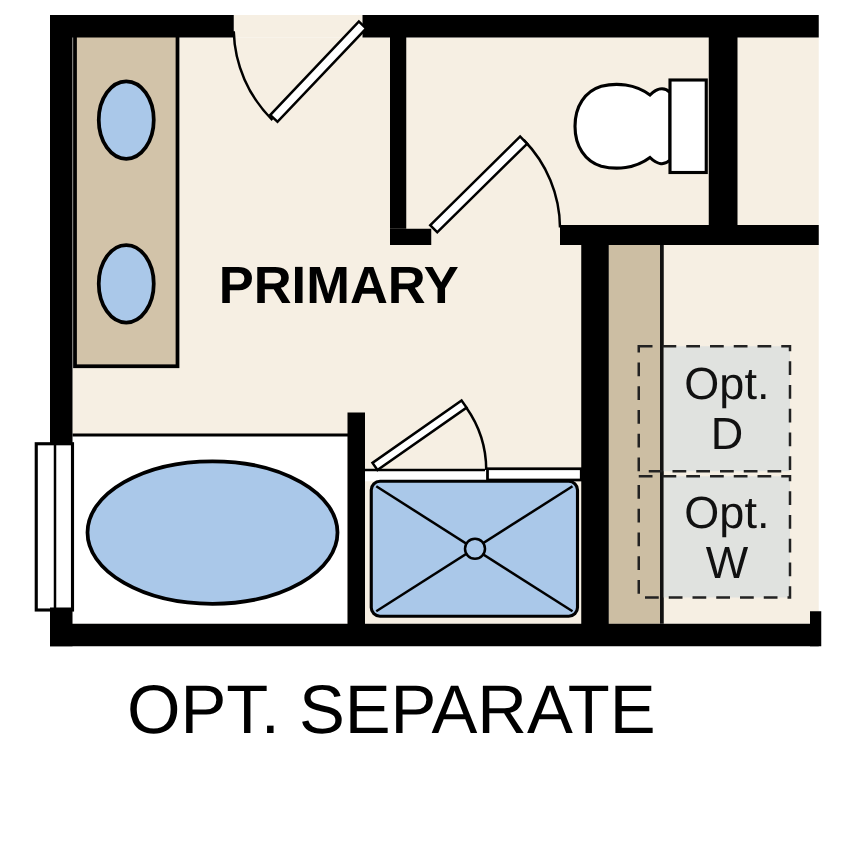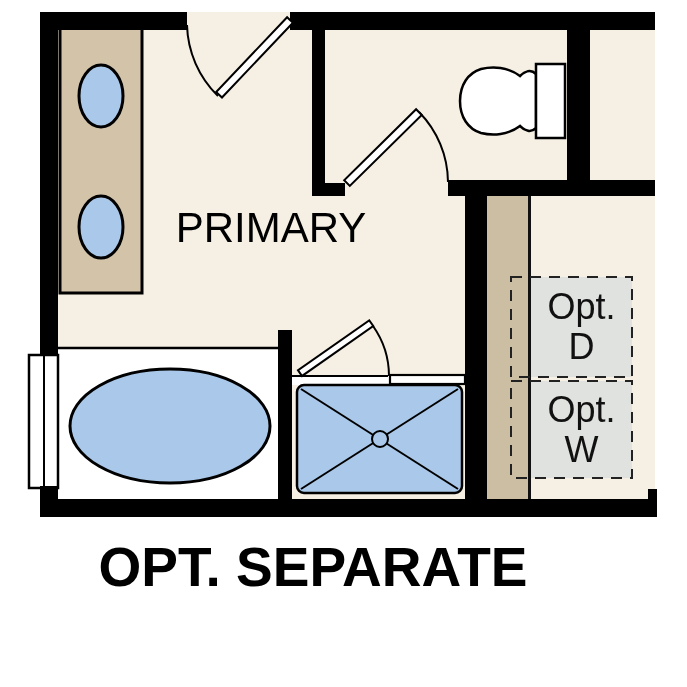--- a/index.html
+++ b/index.html
@@ -25,26 +25,26 @@
   svg .blue{fill:var(--fixture-blue);stroke:#000;}
   svg .tan{fill:var(--cabinet-tan);stroke:#000;stroke-width:3;}
   svg .tan2{fill:var(--closet-tan);}
   svg .gray{fill:var(--optional-gray);}
   svg .white{fill:#ffffff;}
   svg .ln{stroke:#000;fill:none;}
   svg .dash{fill:none;stroke:#222;stroke-width:2;stroke-dasharray:11 8;}
 
   .room-label{
     position:absolute;left:271px;top:202px;transform:translateX(-50%);
-    font-size:42px;font-weight:normal;line-height:52px;color:var(--ink);
+    font-size:42px;font-weight:bold;line-height:52px;color:var(--ink);
     text-align:center;white-space:nowrap;
   }
   .caption{
     position:absolute;left:313px;top:537px;transform:translateX(-50%);
-    font-size:55px;font-weight:bold;line-height:61px;color:var(--ink);
+    font-size:55px;font-weight:normal;line-height:61px;color:var(--ink);
     text-align:center;white-space:nowrap;
   }
   .opt-label{
     position:absolute;display:flex;flex-direction:column;
     align-items:center;justify-content:center;
     font-size:36px;line-height:40px;color:#111;text-align:center;border-radius:10px;
   }
   .opt-d{left:531px;top:277px;width:101px;height:100px;}
   .opt-w{left:531px;top:381px;width:101px;height:97px;}
 </style>

